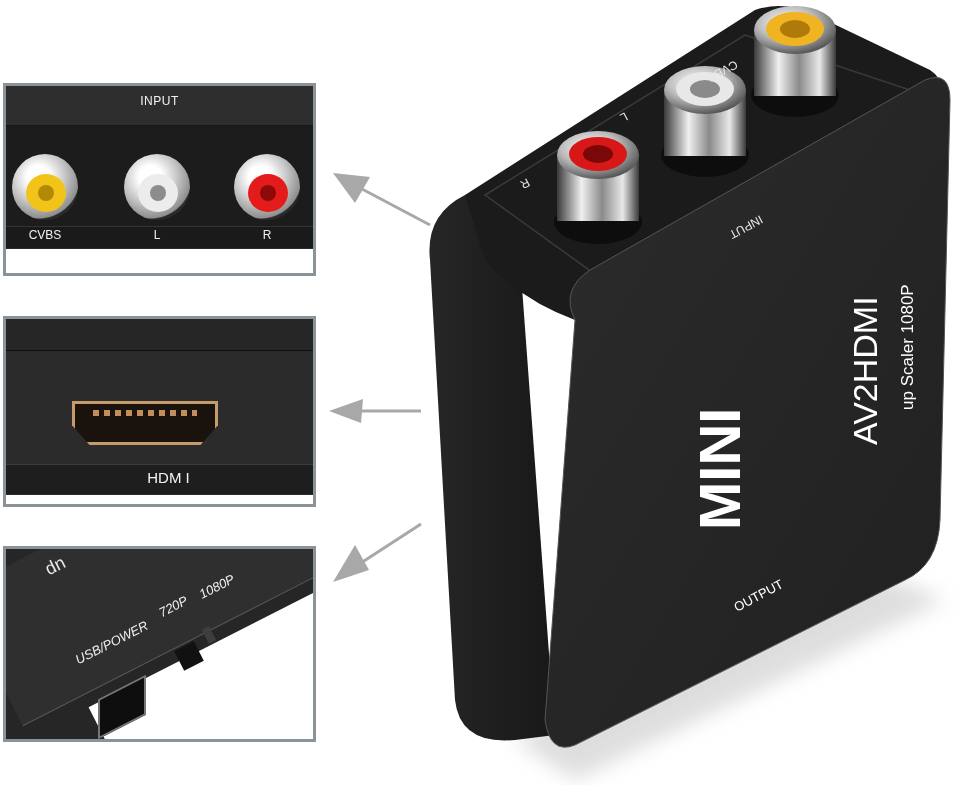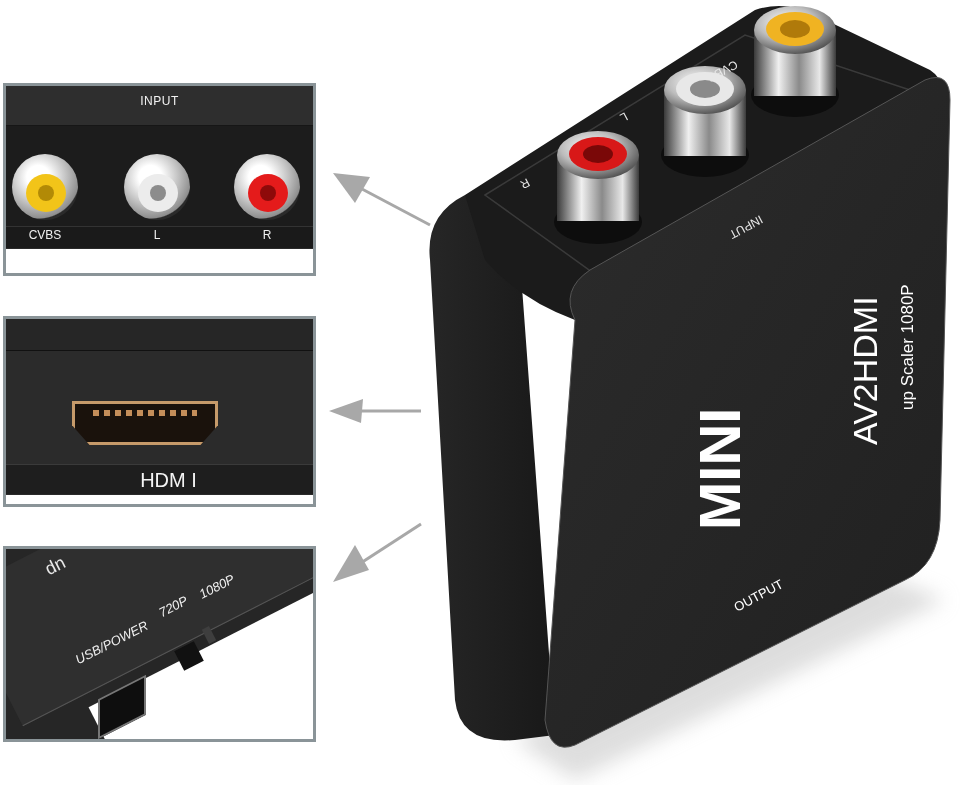--- a/index.html
+++ b/index.html
@@ -26,21 +26,21 @@
     background: radial-gradient(circle at 40% 35%, #ffffff 0 20%, #c8c8c8 45%, #8e8e8e 70%, #2a2a2a 72%);
   }
   .jack .ring { position: absolute; left: 14px; top: 20px; width: 40px; height: 38px; border-radius: 50%; }
   .jack .hole { position: absolute; left: 12px; top: 11px; width: 16px; height: 16px; border-radius: 50%; }
   .jack-label { position: absolute; top: 142px; color: #f0f0f0; font-size: 12px; width: 60px; text-align: center; }
 
   
   .ph-top { position: absolute; left: 0; right: 0; top: 0; height: 32px; background: #262626; border-bottom: 1px solid #111; }
   .ph-face { position: absolute; left: 0; right: 0; top: 32px; height: 113px; background: #2b2b2b; }
   .ph-labelbar { position: absolute; left: 0; right: 0; top: 145px; height: 30px; background: #1e1e1e; border-top: 1px solid #3a3a3a; }
-  .ph-label { position: absolute; top: 150px; width: 100%; text-align: center; color: #f4f4f4; font-size: 20px; padding-left: 18px; }
+  .ph-label { position: absolute; top: 150px; width: 100%; text-align: center; color: #f4f4f4; font-size: 15px; padding-left: 18px; }
   .ph-white { position: absolute; left: 0; right: 0; top: 176px; bottom: 0; background: #fff; }
   .hdmi-port {
     position: absolute; left: 66px; top: 82px; width: 146px; height: 44px;
     background: #1a120c; border: 3px solid #c69a6a;
     clip-path: polygon(0 0, 100% 0, 100% 55%, 88% 100%, 12% 100%, 0 55%);
   }
   .hdmi-pins { position: absolute; left: 18px; right: 18px; top: 6px; height: 6px;
     background: repeating-linear-gradient(90deg, #c48e5a 0 6px, transparent 6px 11px); }
 
   

